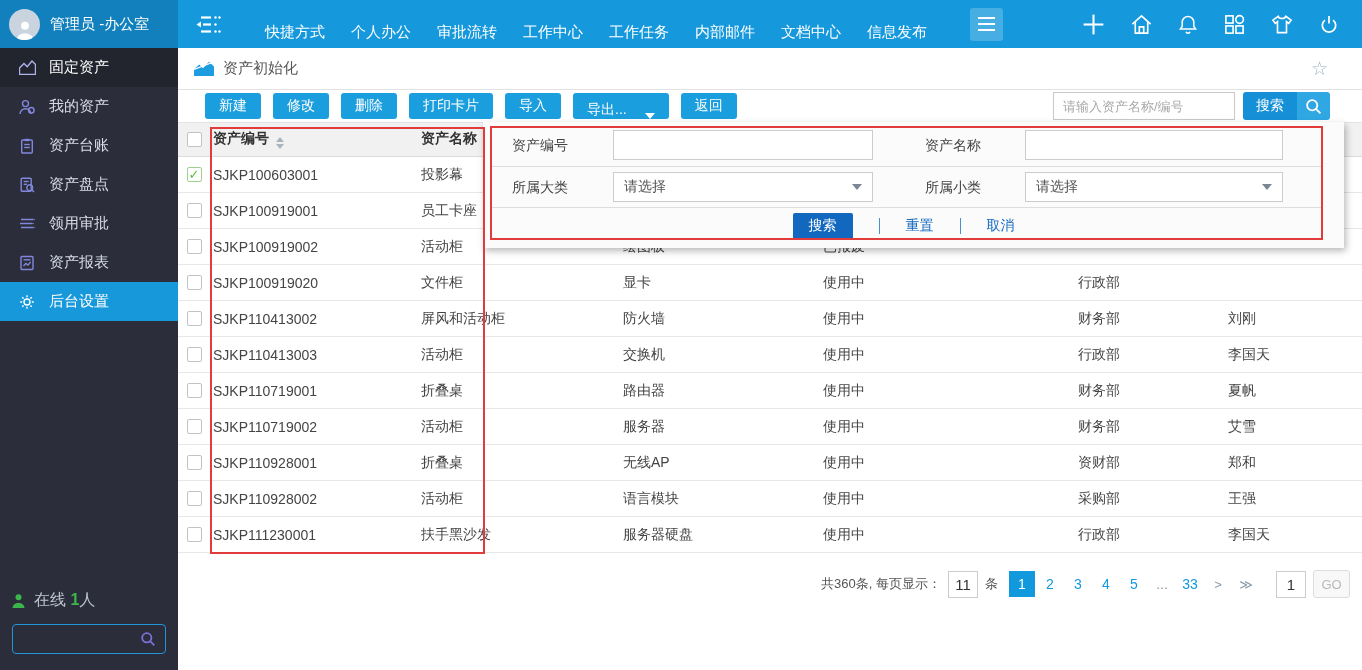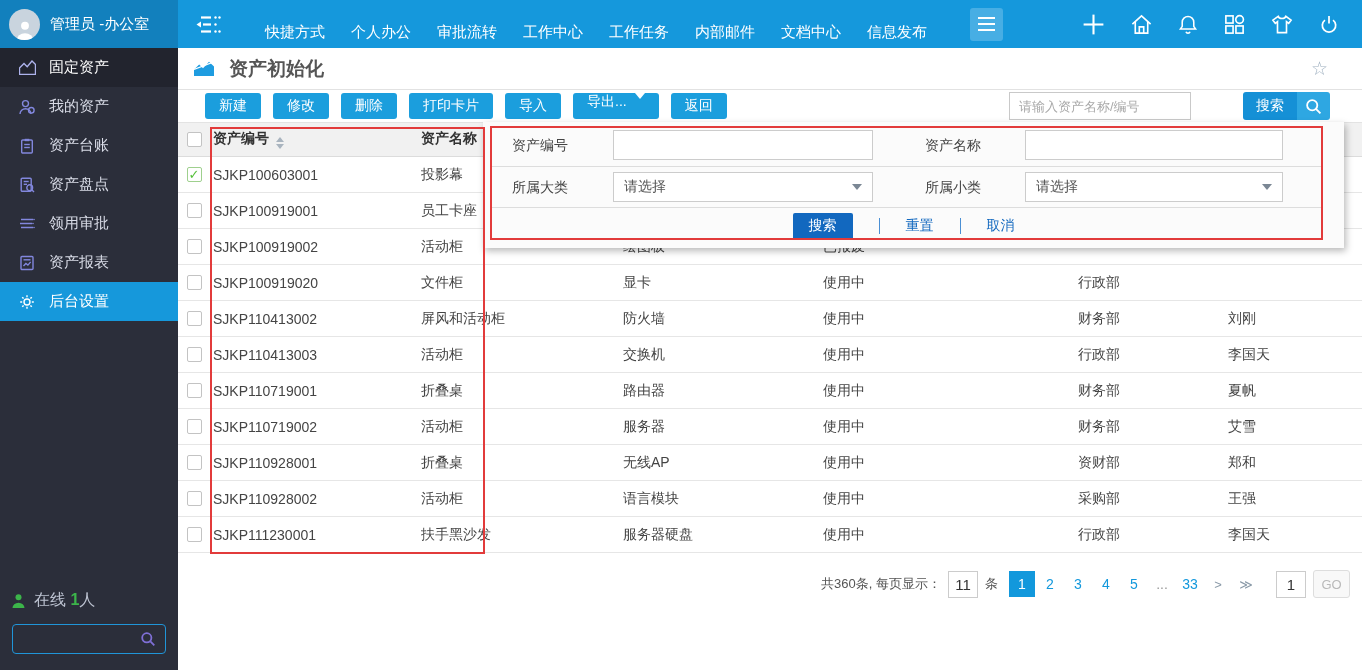--- a/index.html
+++ b/index.html
@@ -27,28 +27,28 @@
   .side-item.module { background:#22242e; color:#fff; }
   .side-item.active { background:#1698db; color:#fff; }
   .sidebar-bottom { position:absolute; left:0; right:0; bottom:16px; }
   .online { display:flex; align-items:center; gap:8px; color:#bdc3d1; font-size:16px; margin:0 0 13px 11px; }
   .online .count { color:#3cb54a; }
   .side-search { margin:0 12px; height:30px; border:1px solid #2095d8; border-radius:4px; display:flex; align-items:center; padding:0 9px; }
   .side-search input { flex:1; background:transparent; border:none; outline:none; color:#cfd3de; font-size:13px; min-width:0; }
   
   .content { position:absolute; left:178px; top:48px; right:0; bottom:0; background:#fff; }
   .content-header { height:42px; border-bottom:1px solid #e2e2e2; display:flex; align-items:center; padding:0 34px 0 16px; }
-  .content-header h1 { font-size:19px; font-weight:bold; color:#555; margin-left:15px; }
+  .content-header h1 { font-size:15px; font-weight:normal; color:#555; margin-left:9px; }
   .star { margin-left:auto; color:#9fb0c0; font-size:19px; cursor:pointer; line-height:1; }
   .toolbar { height:32px; display:flex; align-items:center; padding:0 32px 0 15px;margin-left:12px; }
   #toolbar-btns { display:flex; }
   .tbtn { background:#1b9edd; color:#fff; border:none; border-radius:3px; height:26px; padding:0 14px; margin-right:12px; font-size:14px; font-family:inherit; cursor:pointer; white-space:nowrap; }
-  .tbtn.export { display:flex; align-items:flex-start; gap:8px; }
+  .tbtn.export { display:flex; align-items:flex-end; gap:18px; }
   .caret-down { width:0; height:0; border-left:5px solid transparent; border-right:5px solid transparent; border-top:6px solid #fff; }
-  .toolbar-right { margin-left:auto; display:flex; align-items:stretch; height:28px;gap:44px; }
+  .toolbar-right { margin-left:auto; display:flex; align-items:stretch; height:28px; }
   .search-input { width:182px; height:28px; border:1px solid #c9c9c9; padding:0 9px; font-size:13px; color:#666; outline:none; margin-right:8px; font-family:inherit; }
   .search-input::placeholder { color:#a9a9a9; }
   .search-btn { display:flex; cursor:pointer; border-radius:3px; overflow:hidden; }
   .search-btn .txt { background:#1590d6; color:#fff; display:flex; align-items:center; padding:0 13px; font-size:14px; }
   .search-btn .ico { background:#2ea7e2; width:33px; display:flex; align-items:center; justify-content:center; }
   
   .table { position:absolute; left:0; right:0; top:74px; }
   .thead, .trow { display:grid; grid-template-columns:32px 208px 202px 200px 255px 150px auto; align-items:center; }
   .thead { height:35px; background:#f1f1f1; border-top:1px solid #e3e3e3; border-bottom:1px solid #dcdcdc; font-weight:bold; color:#333; }
   .trow { height:36px; border-bottom:1px solid #e6e6e6; color:#444; }

